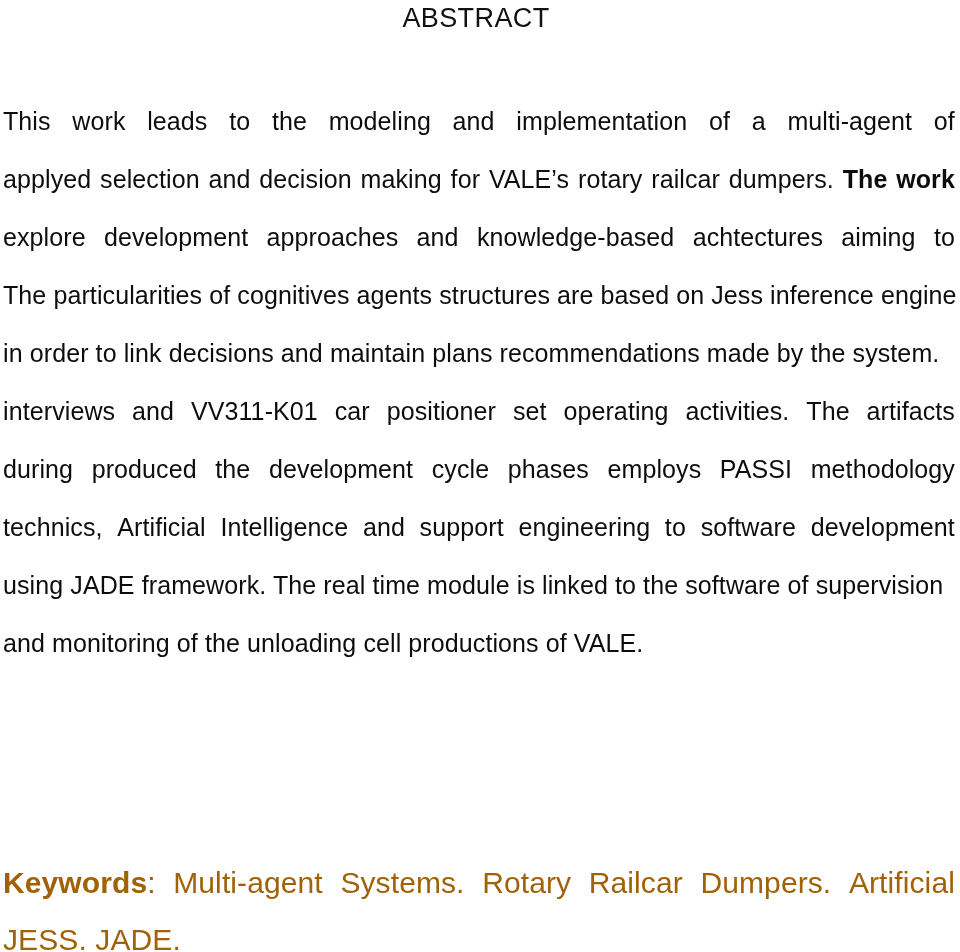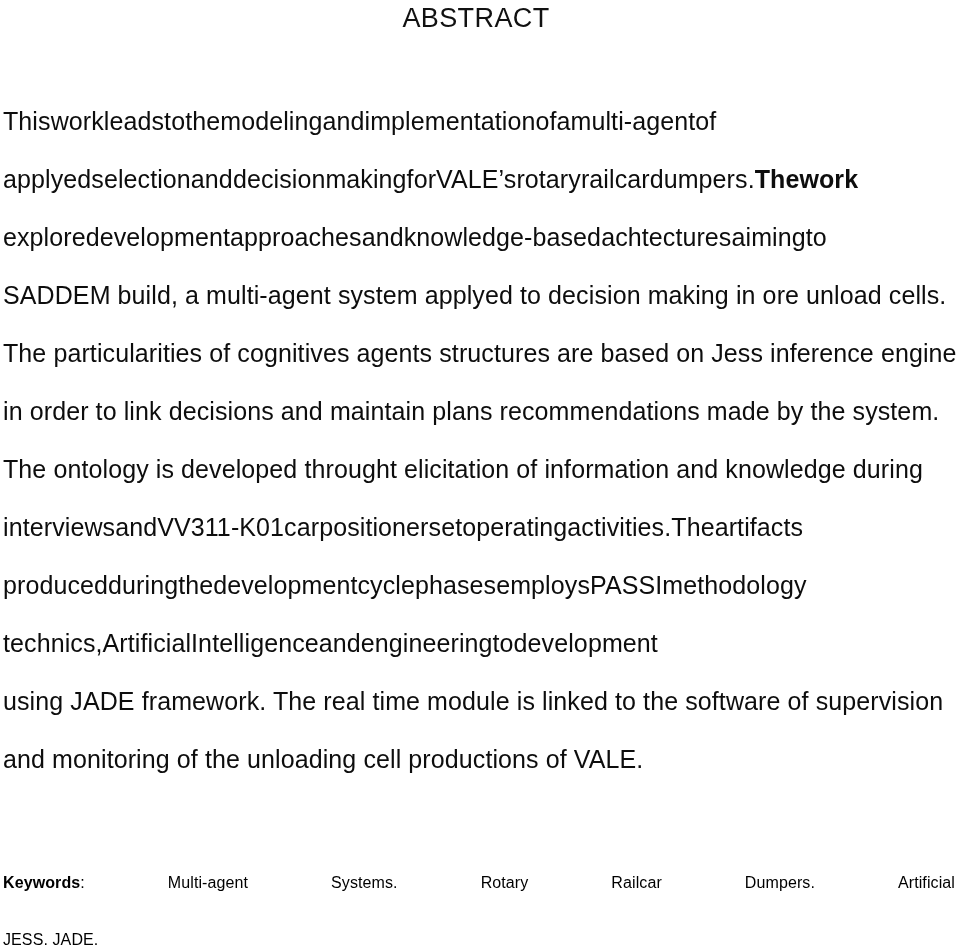--- a/index.html
+++ b/index.html
@@ -51,20 +51,21 @@
     font-size: 25px;
     line-height: 34px;
     color: #0d0d0d;
     white-space: nowrap;
     letter-spacing: 0.1px;
   }
 
   
   .line.just {
     display: flex;
+    justify-content: space-between;
     white-space: normal;
   }
   .line.just > span {
     white-space: pre;
   }
 
   
   .line.flow {
     display: block;
   }
@@ -75,23 +76,23 @@
 
   
   .keywords-block {
     position: absolute;
     left: 3px;
     top: 866px;
     width: 952px;
   }
   .kw-line {
     height: 57px;
-    font-size: 16px;
+    font-size: 30px;
     line-height: 34px;
-    color: #000000;
+    color: #a16207;
     letter-spacing: 0.1px;
   }
   .kw-line.just {
     display: flex;
     justify-content: space-between;
     white-space: normal;
   }
   .kw-line.just > span { white-space: pre; }
   .kw-label {
     font-weight: 700;
@@ -136,54 +137,54 @@
     <div class="line just">
         <span>explore</span>
         <span>development</span>
         <span>approaches</span>
         <span>and</span>
         <span>knowledge-based</span>
         <span>achtectures</span>
         <span>aiming</span>
         <span>to</span>
       </div>
-    <div class="line flow">SADDEM build, a multi-agent system applyed to decision making in ore unload cells.</div>
     <div class="line flow">The particularities of cognitives agents structures are based on Jess inference engine</div>
     <div class="line flow">in order to link decisions and maintain plans recommendations made by the system.</div>
-    <div class="line flow">The ontology is developed throught elicitation of information and knowledge during</div>
     <div class="line just">
         <span>interviews</span>
         <span>and</span>
         <span>VV311-K01</span>
         <span>car</span>
         <span>positioner</span>
         <span>set</span>
         <span>operating</span>
         <span>activities.</span>
         <span>The</span>
         <span>artifacts</span>
       </div>
     <div class="line just">
+        <span>during</span>
         <span>produced</span>
-        <span>during</span>
         <span>the</span>
         <span>development</span>
         <span>cycle</span>
         <span>phases</span>
         <span>employs</span>
         <span>PASSI</span>
         <span>methodology</span>
       </div>
     <div class="line just">
         <span>technics,</span>
         <span>Artificial</span>
         <span>Intelligence</span>
         <span>and</span>
+        <span>support</span>
         <span>engineering</span>
         <span>to</span>
+        <span>software</span>
         <span>development</span>
       </div>
     <div class="line flow">using JADE framework. The real time module is linked to the software of supervision</div>
     <div class="line flow">and monitoring of the unloading cell productions of VALE.</div>
   </div>
 
   <div class="keywords-block">
     <div class="kw-line just" id="kw-line-1">
         <span><span class="kw-label">Keywords</span>:</span>
         <span>Multi-agent</span>

